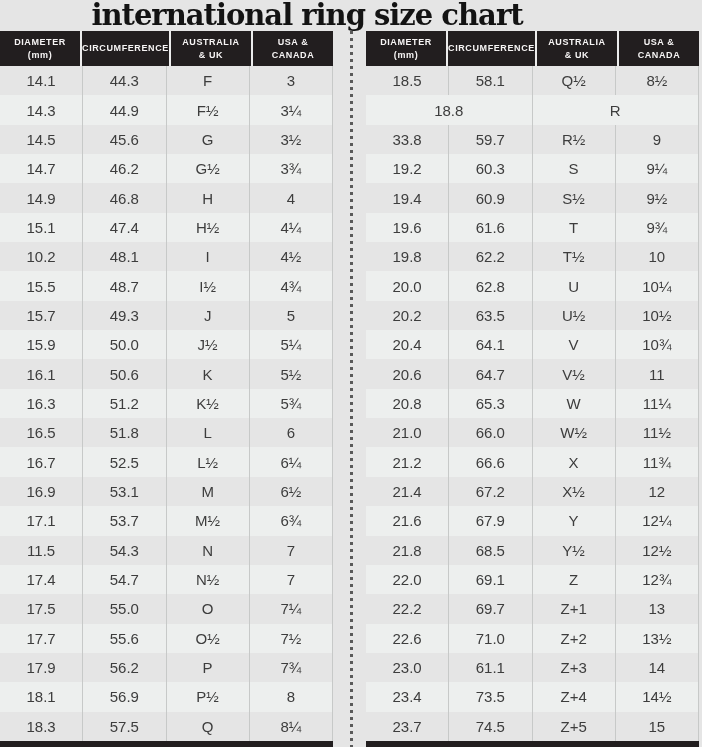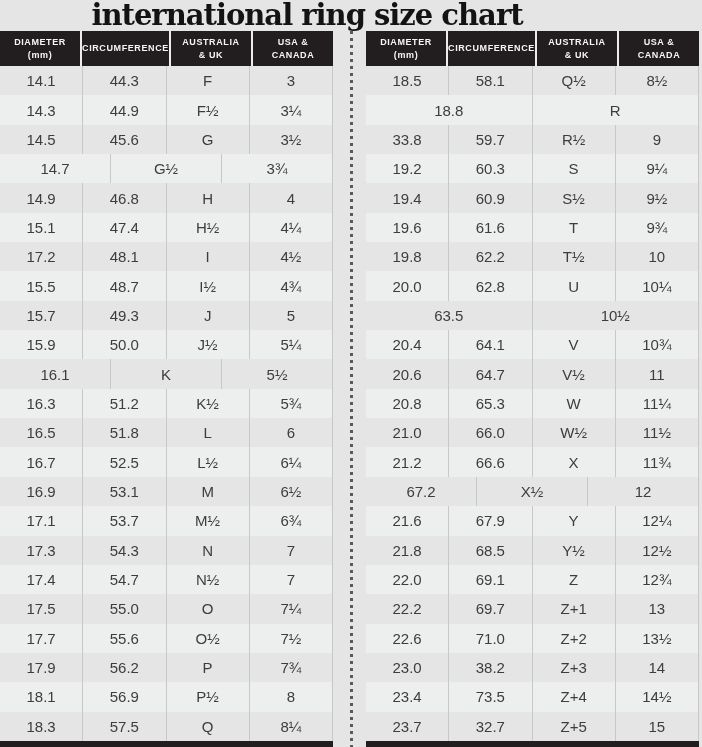--- a/index.html
+++ b/index.html
@@ -81,37 +81,38 @@
             <div class="td">3¼</div>
           </div>
           <div class="row">
             <div class="td">14.5</div>
             <div class="td">45.6</div>
             <div class="td">G</div>
             <div class="td">3½</div>
           </div>
           <div class="row">
             <div class="td">14.7</div>
+            <div class="td">46.2</div>
             <div class="td">G½</div>
             <div class="td">3¾</div>
           </div>
           <div class="row">
             <div class="td">14.9</div>
             <div class="td">46.8</div>
             <div class="td">H</div>
             <div class="td">4</div>
           </div>
           <div class="row">
             <div class="td">15.1</div>
             <div class="td">47.4</div>
             <div class="td">H½</div>
             <div class="td">4¼</div>
           </div>
           <div class="row">
-            <div class="td">17.2</div>
+            <div class="td">10.2</div>
             <div class="td">48.1</div>
             <div class="td">I</div>
             <div class="td">4½</div>
           </div>
           <div class="row">
             <div class="td">15.5</div>
             <div class="td">48.7</div>
             <div class="td">I½</div>
             <div class="td">4¾</div>
           </div>
@@ -122,20 +123,21 @@
             <div class="td">5</div>
           </div>
           <div class="row">
             <div class="td">15.9</div>
             <div class="td">50.0</div>
             <div class="td">J½</div>
             <div class="td">5¼</div>
           </div>
           <div class="row">
             <div class="td">16.1</div>
+            <div class="td">50.6</div>
             <div class="td">K</div>
             <div class="td">5½</div>
           </div>
           <div class="row">
             <div class="td">16.3</div>
             <div class="td">51.2</div>
             <div class="td">K½</div>
             <div class="td">5¾</div>
           </div>
           <div class="row">
@@ -156,21 +158,21 @@
             <div class="td">M</div>
             <div class="td">6½</div>
           </div>
           <div class="row">
             <div class="td">17.1</div>
             <div class="td">53.7</div>
             <div class="td">M½</div>
             <div class="td">6¾</div>
           </div>
           <div class="row">
-            <div class="td">17.3</div>
+            <div class="td">11.5</div>
             <div class="td">54.3</div>
             <div class="td">N</div>
             <div class="td">7</div>
           </div>
           <div class="row">
             <div class="td">17.4</div>
             <div class="td">54.7</div>
             <div class="td">N½</div>
             <div class="td">7</div>
           </div>
@@ -271,21 +273,23 @@
             <div class="td">T½</div>
             <div class="td">10</div>
           </div>
           <div class="row">
             <div class="td">20.0</div>
             <div class="td">62.8</div>
             <div class="td">U</div>
             <div class="td">10¼</div>
           </div>
           <div class="row">
+            <div class="td">20.2</div>
             <div class="td">63.5</div>
+            <div class="td">U½</div>
             <div class="td">10½</div>
           </div>
           <div class="row">
             <div class="td">20.4</div>
             <div class="td">64.1</div>
             <div class="td">V</div>
             <div class="td">10¾</div>
           </div>
           <div class="row">
             <div class="td">20.6</div>
@@ -305,20 +309,21 @@
             <div class="td">W½</div>
             <div class="td">11½</div>
           </div>
           <div class="row">
             <div class="td">21.2</div>
             <div class="td">66.6</div>
             <div class="td">X</div>
             <div class="td">11¾</div>
           </div>
           <div class="row">
+            <div class="td">21.4</div>
             <div class="td">67.2</div>
             <div class="td">X½</div>
             <div class="td">12</div>
           </div>
           <div class="row">
             <div class="td">21.6</div>
             <div class="td">67.9</div>
             <div class="td">Y</div>
             <div class="td">12¼</div>
           </div>
@@ -341,33 +346,33 @@
             <div class="td">13</div>
           </div>
           <div class="row">
             <div class="td">22.6</div>
             <div class="td">71.0</div>
             <div class="td">Z+2</div>
             <div class="td">13½</div>
           </div>
           <div class="row">
             <div class="td">23.0</div>
-            <div class="td">38.2</div>
+            <div class="td">61.1</div>
             <div class="td">Z+3</div>
             <div class="td">14</div>
           </div>
           <div class="row">
             <div class="td">23.4</div>
             <div class="td">73.5</div>
             <div class="td">Z+4</div>
             <div class="td">14½</div>
           </div>
           <div class="row">
             <div class="td">23.7</div>
-            <div class="td">32.7</div>
+            <div class="td">74.5</div>
             <div class="td">Z+5</div>
             <div class="td">15</div>
           </div>
         </div>
       <div class="footbar"></div>
     </section>
 
   </div>
 </div>
 

